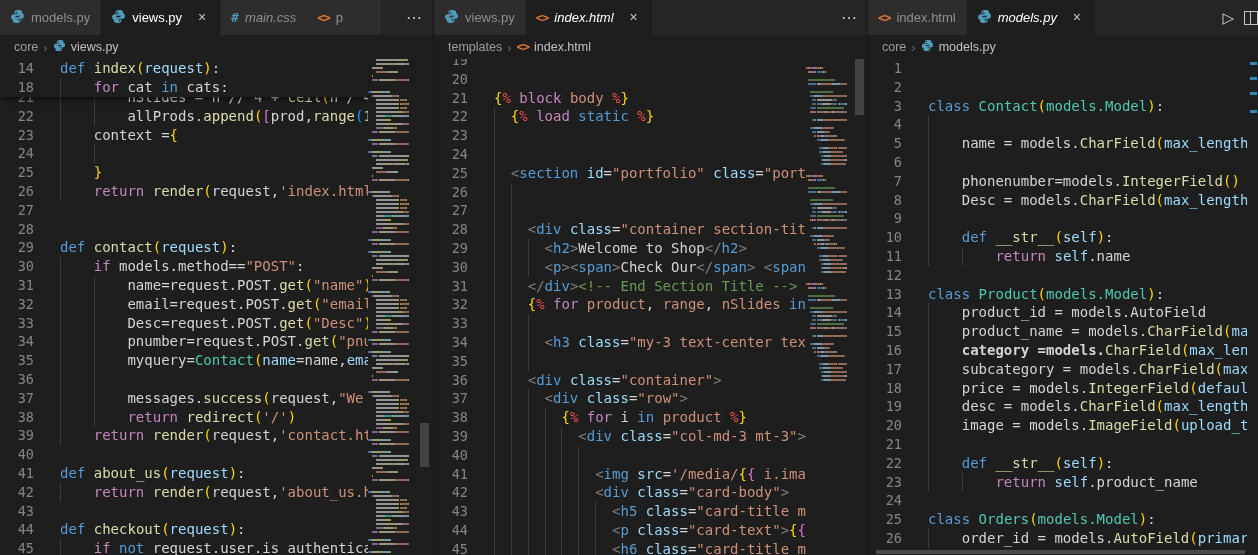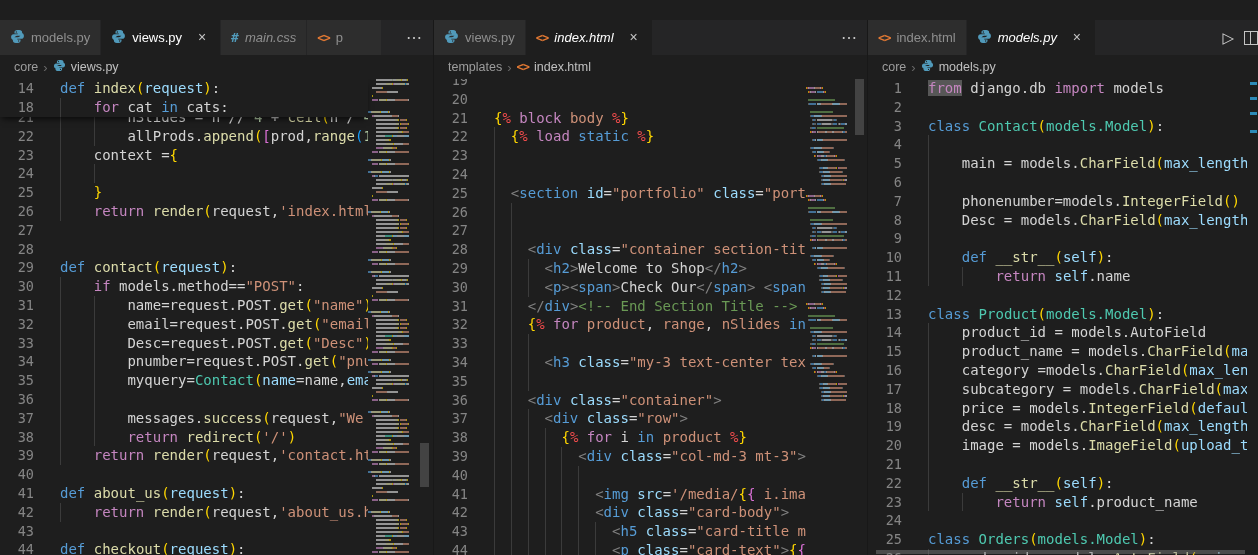--- a/index.html
+++ b/index.html
@@ -1,18 +1,18 @@
 <!DOCTYPE html>
 <html><head>
 <meta charset="utf-8">
 <style>
   html,body{margin:0;padding:0;background:#1e1e1e;}
   #window{position:relative;width:1258px;height:555px;overflow:hidden;background:#1e1e1e;
           font-family:"Liberation Sans",sans-serif;-webkit-font-smoothing:antialiased;}
-  .pane{position:absolute;top:0;bottom:0;overflow:hidden;margin-top:20px;}
+  .pane{position:absolute;top:0;bottom:0;overflow:hidden;}
   #g1{left:0;width:433px;}
   #g2{left:433px;width:434px;border-left:1px solid #181818;}
   #g3{left:867px;width:391px;border-left:1px solid #181818;}
   .tabbar{position:absolute;top:0;left:0;right:0;height:35px;background:#252526;display:flex;align-items:stretch;overflow:hidden;}
   .tab{display:flex;align-items:center;gap:6px;padding:0 10px;background:#2d2d2d;border-right:1px solid #252526;
        color:#8f8f8f;font-size:13px;white-space:nowrap;cursor:pointer;flex:0 0 auto;overflow:hidden;}
   .tab.active{background:#1e1e1e;color:#ffffff;}
   .tab.italic .tlabel{font-style:italic;}
   .tab .close{margin-left:6px;width:16px;height:16px;line-height:15px;text-align:center;border-radius:3px;color:#c5c5c5;font-size:14px;}
   .tabfill{flex:1 1 auto;background:#252526;}
@@ -1589,36 +1589,36 @@
         <span class="crumb last">
           <span class="pyicon"><svg width="13" height="13" viewBox="0 0 14 14">
               <path fill="#519aba" d="M6.9 1C5 1 4.2 1.9 4.2 3v1.2h3v.6H3.3C2 4.8 1 5.9 1 7.5s1 2.7 2.3 2.7h1V8.7c0-1.3 1.1-2.3 2.4-2.3h2.6c1.1 0 2-.9 2-2V3c0-1.1-.9-2-2.7-2H6.9zM5.9 2.2a.62.62 0 1 1 0 1.25.62.62 0 0 1 0-1.25z"></path>
               <path fill="#519aba" d="M7.1 13c1.9 0 2.7-.9 2.7-2v-1.2h-3v-.6h3.9c1.3 0 2.3-1.1 2.3-2.7s-1-2.7-2.3-2.7h-1v1.5c0 1.3-1.1 2.3-2.4 2.3H4.7c-1.1 0-2 .9-2 2V11c0 1.1.9 2 2.7 2h1.7zM8.1 11.8a.62.62 0 1 1 0-1.25.62.62 0 0 1 0 1.25z"></path>
             </svg></span>
           <span>models.py</span>
         </span>
       </div>
     <div class="editor">
         <div class="codewrap" style="top: 0px;">
-          <div class="cl"><span class="num">1</span><span class="txt" style="padding-left: 0px;"><span style="color: rgb(197, 134, 192); background: rgb(87, 87, 87);">from</span><span style="color: rgb(212, 212, 212);"> django.db </span><span style="color: rgb(197, 134, 192);">import</span><span style="color: rgb(212, 212, 212);"> models</span></span></div>
+          <div class="cl"><span class="num">1</span></div>
           <div class="cl"><span class="num">2</span><span class="txt" style="padding-left: 0px;"></span></div>
           <div class="cl"><span class="num">3</span><span class="txt" style="padding-left: 0px;"><span style="color: rgb(86, 156, 214);">class</span><span style="color: rgb(212, 212, 212);"> </span><span style="color: rgb(78, 201, 176);">Contact</span><span style="color: rgb(255, 215, 0);">(</span><span style="color: rgb(78, 201, 176);">models.Model</span><span style="color: rgb(255, 215, 0);">)</span><span style="color: rgb(212, 212, 212);">:</span></span></div>
           <div class="cl"><span class="num">4</span><span class="guide" style="left: 60px;"></span><span class="txt" style="padding-left: 33.72px;"></span></div>
-          <div class="cl"><span class="num">5</span><span class="guide" style="left: 60px;"></span><span class="txt" style="padding-left: 33.72px;"><span style="color: rgb(212, 212, 212);">main = models.</span><span style="color: rgb(220, 220, 170);">CharField</span><span style="color: rgb(255, 215, 0);">(</span><span style="color: rgb(156, 220, 254);">max_length</span></span></div>
+          <div class="cl"><span class="num">5</span><span class="guide" style="left: 60px;"></span><span class="txt" style="padding-left: 33.72px;"><span style="color: rgb(212, 212, 212);">name = models.</span><span style="color: rgb(220, 220, 170);">CharField</span><span style="color: rgb(255, 215, 0);">(</span><span style="color: rgb(156, 220, 254);">max_length</span></span></div>
           <div class="cl"><span class="num">6</span><span class="guide" style="left: 60px;"></span></div>
           <div class="cl"><span class="num">7</span><span class="guide" style="left: 60px;"></span><span class="txt" style="padding-left: 33.72px;"><span style="color: rgb(212, 212, 212);">phonenumber=models.</span><span style="color: rgb(220, 220, 170);">IntegerField</span><span style="color: rgb(255, 215, 0);">()</span></span></div>
           <div class="cl"><span class="num">8</span><span class="guide" style="left: 60px;"></span><span class="txt" style="padding-left: 33.72px;"><span style="color: rgb(212, 212, 212);">Desc = models.</span><span style="color: rgb(220, 220, 170);">CharField</span><span style="color: rgb(255, 215, 0);">(</span><span style="color: rgb(156, 220, 254);">max_length</span></span></div>
           <div class="cl"><span class="num">9</span><span class="guide" style="left: 60px;"></span><span class="txt" style="padding-left: 33.72px;"></span></div>
           <div class="cl"><span class="num">10</span><span class="guide" style="left: 60px;"></span><span class="txt" style="padding-left: 33.72px;"><span style="color: rgb(86, 156, 214);">def</span><span style="color: rgb(212, 212, 212);"> </span><span style="color: rgb(220, 220, 170);">__str__</span><span style="color: rgb(255, 215, 0);">(</span><span style="color: rgb(156, 220, 254);">self</span><span style="color: rgb(255, 215, 0);">)</span><span style="color: rgb(212, 212, 212);">:</span></span></div>
           <div class="cl"><span class="num">11</span><span class="guide" style="left: 60px;"></span><span class="guide" style="left: 93.72px;"></span><span class="txt" style="padding-left: 67.44px;"><span style="color: rgb(197, 134, 192);">return</span><span style="color: rgb(212, 212, 212);"> </span><span style="color: rgb(156, 220, 254);">self</span><span style="color: rgb(212, 212, 212);">.name</span></span></div>
           <div class="cl"><span class="num">12</span><span class="txt" style="padding-left: 0px;"></span></div>
           <div class="cl"><span class="num">13</span><span class="txt" style="padding-left: 0px;"><span style="color: rgb(86, 156, 214);">class</span><span style="color: rgb(212, 212, 212);"> </span><span style="color: rgb(78, 201, 176);">Product</span><span style="color: rgb(255, 215, 0);">(</span><span style="color: rgb(78, 201, 176);">models.Model</span><span style="color: rgb(255, 215, 0);">)</span><span style="color: rgb(212, 212, 212);">:</span></span></div>
           <div class="cl"><span class="num">14</span><span class="guide" style="left: 60px;"></span><span class="txt" style="padding-left: 33.72px;"><span style="color: rgb(212, 212, 212);">product_id = models.AutoField</span></span></div>
           <div class="cl"><span class="num">15</span><span class="guide" style="left: 60px;"></span><span class="txt" style="padding-left: 33.72px;"><span style="color: rgb(212, 212, 212);">product_name = models.</span><span style="color: rgb(220, 220, 170);">CharField</span><span style="color: rgb(255, 215, 0);">(</span><span style="color: rgb(156, 220, 254);">max</span></span></div>
-          <div class="cl"><span class="num">16</span><span class="guide" style="left: 60px;"></span><span class="txt" style="padding-left: 33.72px;"><span style="color: rgb(212, 212, 212);">category =models.</span><span style="color: rgb(220, 220, 170);">CharField</span><span style="color: rgb(255, 215, 0);">(</span><span style="color: rgb(156, 220, 254);">max_leng</span></span></div>
+          <div class="cl"><span class="num">16</span><span class="guide" style="left: 60px;"></span><span class="txt" style="padding-left: 33.72px;"><span style="color: rgb(212, 212, 212); font-weight: bold;">category =models.</span><span style="color: rgb(220, 220, 170);">CharField</span><span style="color: rgb(255, 215, 0);">(</span><span style="color: rgb(156, 220, 254);">max_leng</span></span></div>
           <div class="cl"><span class="num">17</span><span class="guide" style="left: 60px;"></span><span class="txt" style="padding-left: 33.72px;"><span style="color: rgb(212, 212, 212);">subcategory = models.</span><span style="color: rgb(220, 220, 170);">CharField</span><span style="color: rgb(255, 215, 0);">(</span><span style="color: rgb(156, 220, 254);">max_</span></span></div>
           <div class="cl"><span class="num">18</span><span class="guide" style="left: 60px;"></span><span class="txt" style="padding-left: 33.72px;"><span style="color: rgb(212, 212, 212);">price = models.</span><span style="color: rgb(220, 220, 170);">IntegerField</span><span style="color: rgb(255, 215, 0);">(</span><span style="color: rgb(156, 220, 254);">default</span></span></div>
           <div class="cl"><span class="num">19</span><span class="guide" style="left: 60px;"></span><span class="txt" style="padding-left: 33.72px;"><span style="color: rgb(212, 212, 212);">desc = models.</span><span style="color: rgb(220, 220, 170);">CharField</span><span style="color: rgb(255, 215, 0);">(</span><span style="color: rgb(156, 220, 254);">max_length</span></span></div>
           <div class="cl"><span class="num">20</span><span class="guide" style="left: 60px;"></span><span class="txt" style="padding-left: 33.72px;"><span style="color: rgb(212, 212, 212);">image = models.</span><span style="color: rgb(220, 220, 170);">ImageField</span><span style="color: rgb(255, 215, 0);">(</span><span style="color: rgb(156, 220, 254);">upload_to</span></span></div>
           <div class="cl"><span class="num">21</span><span class="guide" style="left: 60px;"></span><span class="txt" style="padding-left: 33.72px;"></span></div>
           <div class="cl"><span class="num">22</span><span class="guide" style="left: 60px;"></span><span class="txt" style="padding-left: 33.72px;"><span style="color: rgb(86, 156, 214);">def</span><span style="color: rgb(212, 212, 212);"> </span><span style="color: rgb(220, 220, 170);">__str__</span><span style="color: rgb(255, 215, 0);">(</span><span style="color: rgb(156, 220, 254);">self</span><span style="color: rgb(255, 215, 0);">)</span><span style="color: rgb(212, 212, 212);">:</span></span></div>
           <div class="cl"><span class="num">23</span><span class="guide" style="left: 60px;"></span><span class="guide" style="left: 93.72px;"></span><span class="txt" style="padding-left: 67.44px;"><span style="color: rgb(197, 134, 192);">return</span><span style="color: rgb(212, 212, 212);"> </span><span style="color: rgb(156, 220, 254);">self</span><span style="color: rgb(212, 212, 212);">.product_name</span></span></div>
           <div class="cl"><span class="num">24</span><span class="txt" style="padding-left: 0px;"></span></div>
           <div class="cl"><span class="num">25</span><span class="txt" style="padding-left: 0px;"><span style="color: rgb(86, 156, 214);">class</span><span style="color: rgb(212, 212, 212);"> </span><span style="color: rgb(78, 201, 176);">Orders</span><span style="color: rgb(255, 215, 0);">(</span><span style="color: rgb(78, 201, 176);">models.Model</span><span style="color: rgb(255, 215, 0);">)</span><span style="color: rgb(212, 212, 212);">:</span></span></div>
           <div class="cl"><span class="num">26</span><span class="guide" style="left: 60px;"></span><span class="txt" style="padding-left: 33.72px;"><span style="color: rgb(212, 212, 212);">order_id = models.</span><span style="color: rgb(220, 220, 170);">AutoField</span><span style="color: rgb(255, 215, 0);">(</span><span style="color: rgb(156, 220, 254);">primary</span></span></div>

